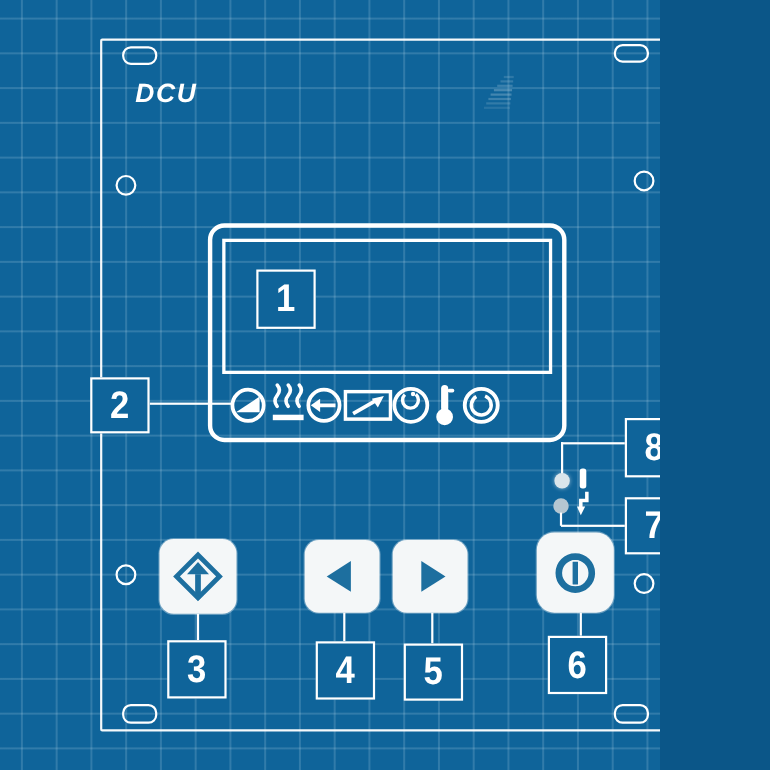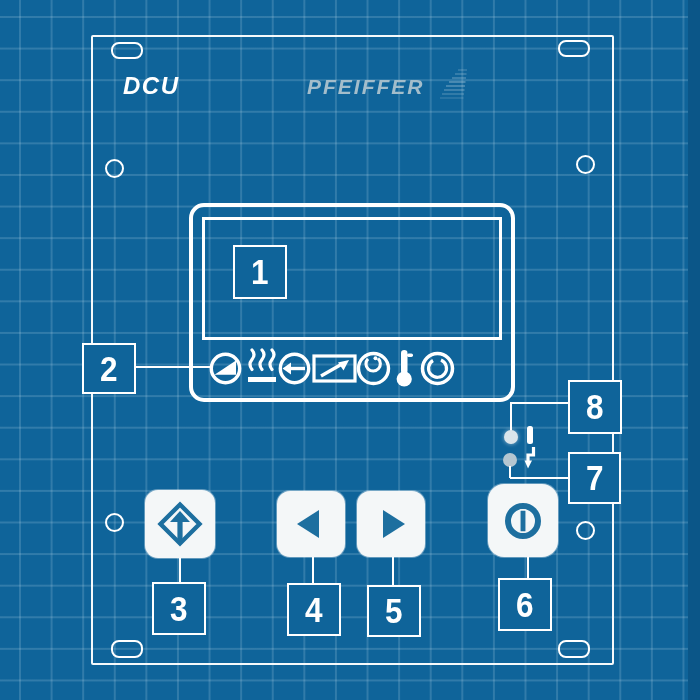--- a/index.html
+++ b/index.html
@@ -1,17 +1,17 @@
 <!DOCTYPE html>
 <html><head>
 <meta charset="utf-8">
 <style>
   html,body{margin:0;padding:0;background:#0b5688;}
   .scene{
-    position:relative;width:688px;height:700px;overflow:hidden;
+    position:relative;width:600px;height:700px;overflow:hidden;
     background-color:#0f649a;
     background-image:
       linear-gradient(rgba(205,230,242,0.18) 1.5px, transparent 1.5px),
       linear-gradient(90deg, rgba(205,230,242,0.18) 1.5px, transparent 1.5px);
     background-size:31.6px 31.6px;
     background-position:19px 16px;
     font-family:"Liberation Sans", sans-serif;
   }
   .abs{position:absolute;}
   
@@ -49,21 +49,20 @@
   <div class="abs slot" style="left:558px;top:40px;width:28px;height:13px;"></div>
   <div class="abs slot" style="left:111px;top:640px;width:28px;height:14px;"></div>
   <div class="abs slot" style="left:558px;top:640px;width:28px;height:14px;"></div>
 
   <div class="abs hole" style="left:105px;top:159px;width:15px;height:15px;"></div>
   <div class="abs hole" style="left:576px;top:155px;width:15px;height:15px;"></div>
   <div class="abs hole" style="left:105px;top:513px;width:15px;height:15px;"></div>
   <div class="abs hole" style="left:576px;top:521px;width:15px;height:15px;"></div>
 
   <div class="abs dcu" style="left:123px;top:72px;">DCU</div>
-  <div class="abs pfeiffer" style="left:307px;top:75px;">PFEIFFER</div>
   <svg class="abs" style="left:427px;top:66px;" width="42" height="36" viewBox="0 0 42 36">
     <g stroke="#bcd6e3" stroke-width="2">
       <line x1="31" y1="4" x2="40" y2="4" opacity="0.18"></line>
       <line x1="28" y1="8" x2="39.5" y2="8" opacity="0.22"></line>
       <line x1="25" y1="12" x2="39" y2="12" opacity="0.26"></line>
       <line x1="22" y1="16" x2="38.5" y2="16" opacity="0.32"></line>
       <line x1="19" y1="20" x2="38" y2="20" opacity="0.30"></line>
       <line x1="17" y1="24" x2="37.5" y2="24" opacity="0.26"></line>
       <line x1="15" y1="28" x2="37" y2="28" opacity="0.20"></line>
       <line x1="13" y1="32" x2="36.5" y2="32" opacity="0.14"></line>

